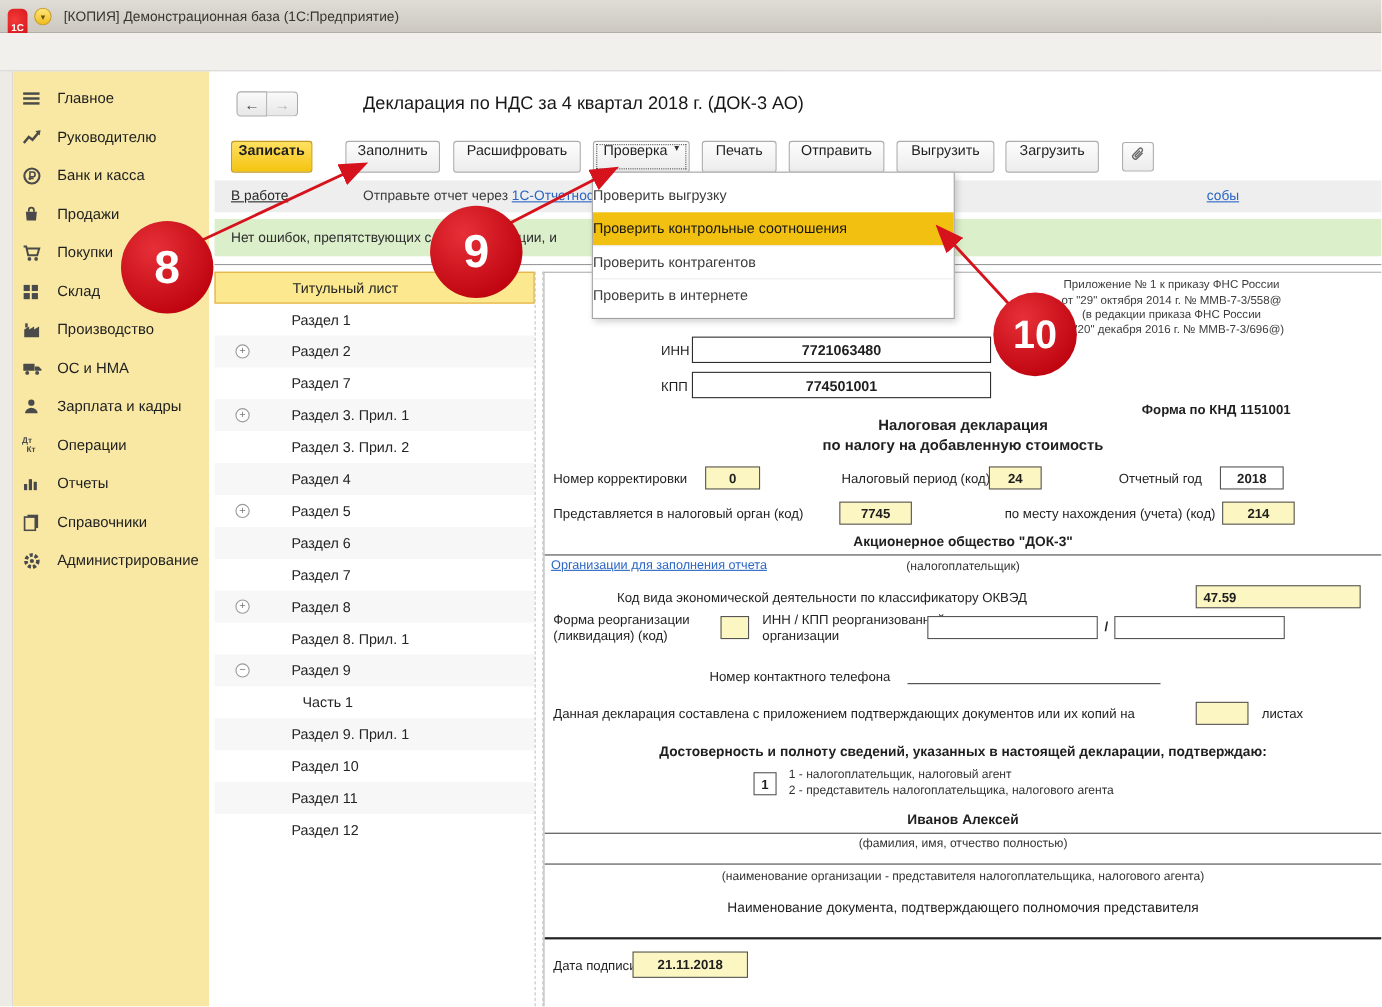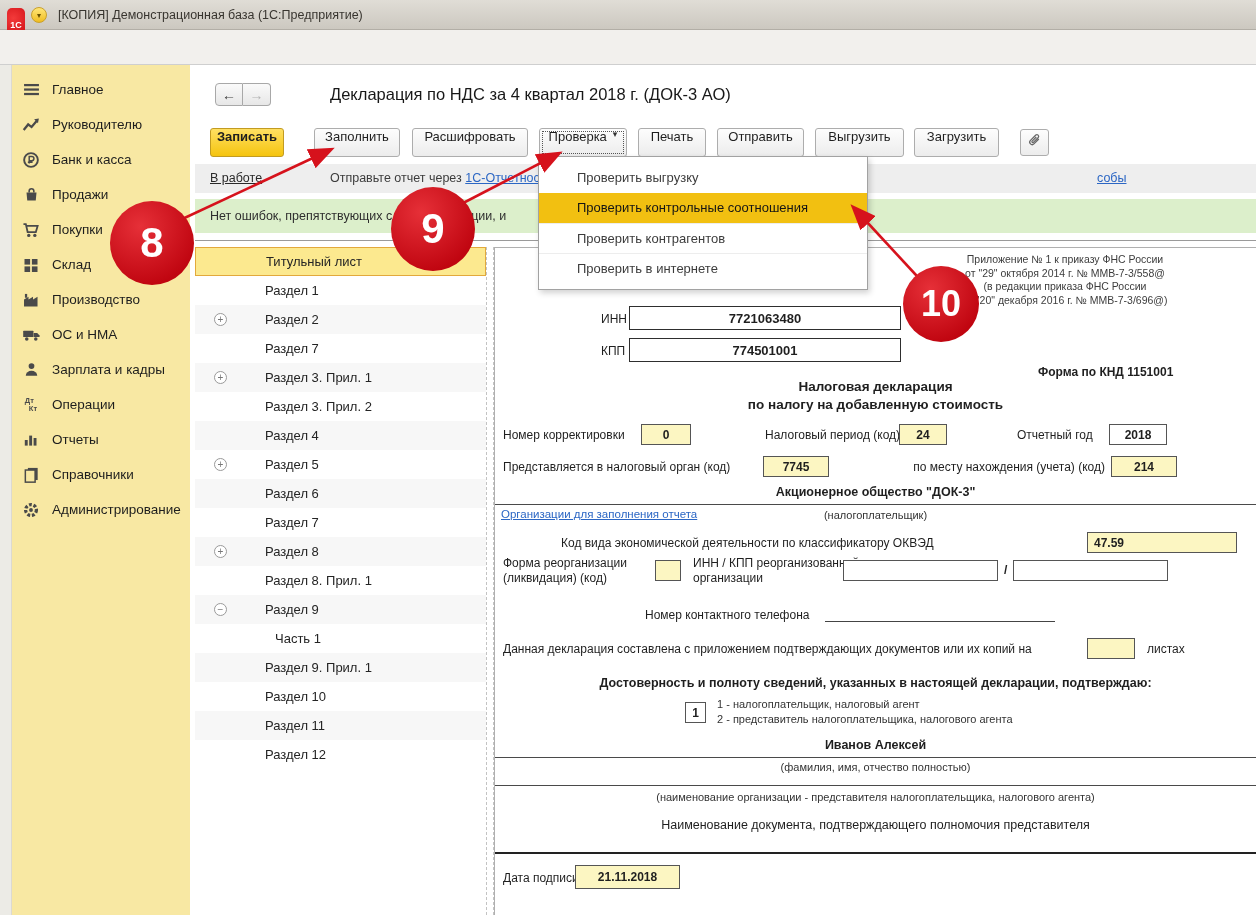--- a/index.html
+++ b/index.html
@@ -26,21 +26,21 @@
   .tsep { position:absolute; top:35px; width:1px; height:30px; background:#d2d0cc; }
   .tab { position:absolute; top:30px; height:35px; display:flex; align-items:center; gap:7px; font-size:12.5px; color:#1c1c1c; padding:0 10px; }
   .tab .x { color:#5a5a5a; font-size:13px; }
   .tab-underline { position:absolute; top:61px; height:4px; background:#2ea443; }
   .home-ic { width:16px; height:16px; }
 
   
   .sb-edge { position:absolute; left:0; top:65px; width:12px; height:850px; background:#ecebe6; border-right:1px solid #dcd9d1; }
   .sidebar { position:absolute; left:12px; top:65px; width:178px; height:850px; background:#f8e8a3; }
   .sb-item { position:absolute; left:0; width:178px; height:35px; display:flex; align-items:center; }
-  .sb-ico { position:absolute; left:8px; width:22px; height:22px; display:flex; align-items:center; justify-content:center; }
+  .sb-ico { position:absolute; left:8px; width:22px; height:22px; display:flex; align-items:center; }
   .sb-lbl { position:absolute; left:40px; font-size:13.5px; color:#1e1e1e; white-space:nowrap; }
   .op-ic { display:flex; flex-direction:column; align-items:flex-start; font-size:7.5px; font-weight:bold; color:#4a4a4a; line-height:8px; }
   .op-ic i:last-child { font-style:normal; margin-left:4px; }
   .op-ic i { font-style:normal; }
 
   
   .content { position:absolute; left:190px; top:65px; width:1066px; height:850px; background:#fff; }
   .navbtns { position:absolute; left:215px; top:83px; display:flex; }
   .navbtn { width:28px; height:23px; border:1px solid #a8a8a8; background:linear-gradient(#fafafa,#e7e7e7);
             display:flex; align-items:center; justify-content:center; font-size:14px; }
@@ -90,21 +90,21 @@
   .fhr { position:absolute; left:0; width:100%; border-top:1px solid #4a4a4a; }
   .center { left:0; width:100%; text-align:center; }
   .b { font-weight:bold; }
   .cap { font-size:11px; color:#333; }
   .flink { color:#2b66c4; text-decoration:underline; font-size:11.5px; }
   .phone-line { position:absolute; border-bottom:1px solid #444; }
 
   
   .menu { position:absolute; left:538px; top:156px; width:330px; background:#fff; border:1px solid #a2a2a2;
           padding:6px 0; z-index:40; box-shadow:2px 3px 6px rgba(0,0,0,.18); }
-  .mi { height:30px; line-height:30px; padding-left:38px; font-size:13px; color:#3c3c3c; }
+  .mi { height:30px; line-height:30px; font-size:13px; color:#3c3c3c; }
   .mi + .mi { border-top:1px solid #ededed; }
   .mi.hl { background:#f2c011; color:#151515; border-top:none; }
 
   
   .overlay { position:absolute; left:0; top:0; width:1256px; height:915px; pointer-events:none; z-index:55; }
   .callout { position:absolute; border-radius:50%; color:#fff; font-weight:bold; z-index:60;
              background:radial-gradient(circle at 36% 30%, #e63038, #c00510 75%);
              display:flex; align-items:center; justify-content:center; }
   .c8  { left:110px; top:201px; width:84px; height:84px; font-size:42px; }
   .c9  { left:391px; top:187px; width:84px; height:84px; font-size:42px; }

